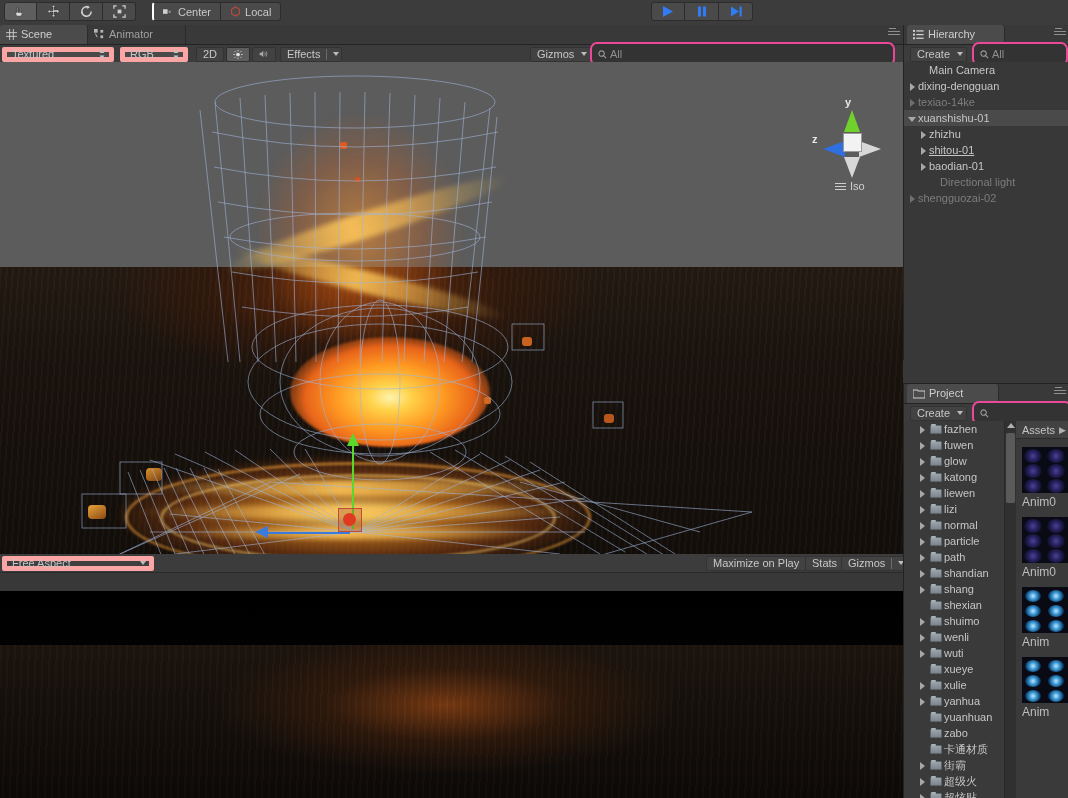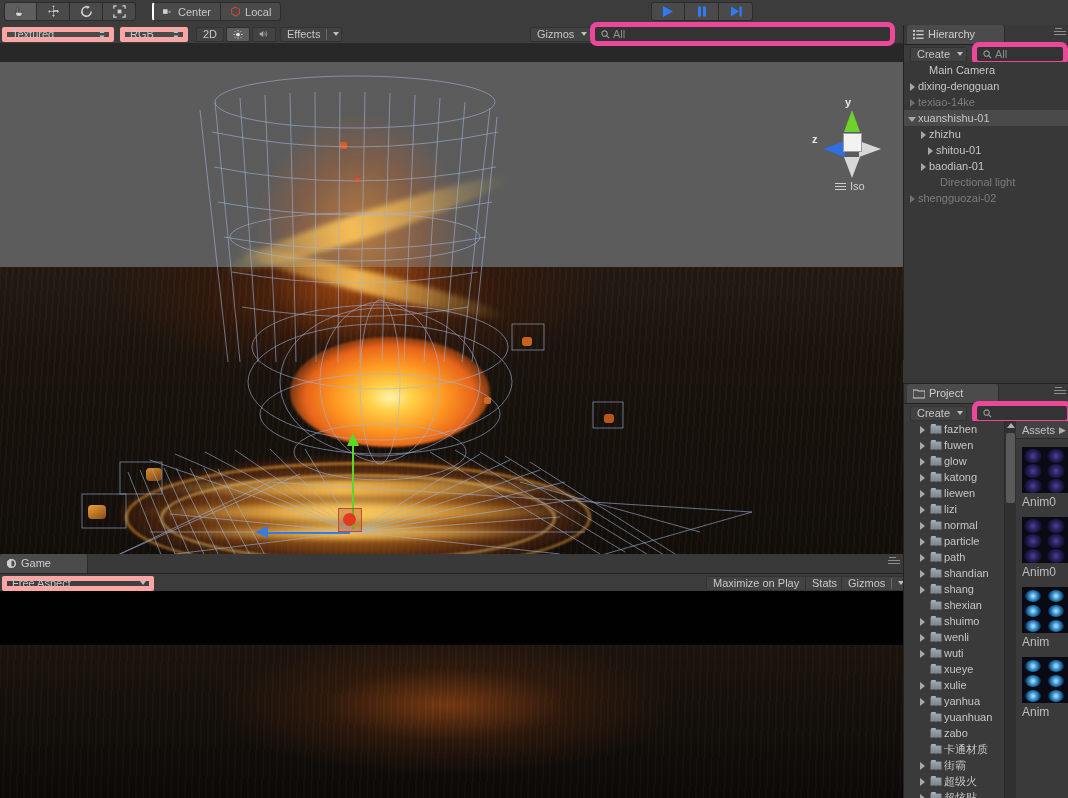--- a/index.html
+++ b/index.html
@@ -22,21 +22,21 @@
         border:1px solid #2d2d2d;font-size:11px;display:flex;align-items:center;gap:3px;
         box-sizing:border-box;border-radius:2px;}
   .tbtn.flat{background:#424242;border-color:#333;}
   .tbtn.on{background:#5d5d5d;}
   .popup{height:15px;line-height:15px;background:#4a4a4a;border:5px solid #fca5a5;
          color:#c6c6c6;display:flex;align-items:center;justify-content:space-between;
          padding:0 3px 0 5px;box-sizing:border-box;border-radius:2px;font-size:11px;}
   .updown{font-size:8px;line-height:7px;color:#c0c0c0;display:flex;flex-direction:column;}
   .caret{width:0;height:0;border-left:3px solid transparent;border-right:3px solid transparent;
          border-top:4px solid #bdbdbd;}
-  .searchfield{height:24px;background:#333;border:5px solid #ec4899;border-radius:7px;
+  .searchfield{height:24px;background:#333;border:2px solid #ec4899;border-radius:7px;
                display:flex;align-items:center;padding:4px 6px;box-sizing:border-box;
                color:#8e8e8e;font-size:11px;gap:3px;}
   .mini-menu{position:absolute;right:3px;top:3px;width:12px;height:10px;}
   .mini-menu i{display:block;height:1px;background:#8e8e8e;margin-bottom:2px;}
   .mini-menu i:first-child{width:7px;margin-left:1px;}
 
   
   #topbar{position:absolute;left:0;top:0;width:1068px;height:25px;background:#3c3c3c;
           border-bottom:1px solid #232323;}
   .toolgroup{position:absolute;display:flex;}
@@ -217,20 +217,44 @@
       <div class="playbtn">
         <svg width="14" height="13" viewBox="0 0 14 13">
             <path d="M2 1.5l8 5-8 5z" fill="#2f7cf6"></path>
             <rect x="10.5" y="1.5" width="2.2" height="10" fill="#2f7cf6"></rect>
           </svg>
       </div>
     </div>
   </div>
 
   <div id="scene">
+    <div class="tabstrip">
+      <div class="tab" style="left:0;width:88px;">
+        <svg width="11" height="11" viewBox="0 0 12 12">
+            <g stroke="#cfcfcf" stroke-width="1">
+              <path d="M4 0v12M8 0v12M0 4h12M0 8h12"></path>
+            </g>
+          </svg>
+        <span>Scene</span>
+      </div>
+      <div class="tab inactive" style="left:88px;width:98px;">
+        <svg width="11" height="11" viewBox="0 0 12 12">
+            <rect x="0" y="0" width="4" height="4" fill="#b5b5b5"></rect>
+            <rect x="7" y="1" width="3" height="3" fill="#b5b5b5"></rect>
+            <rect x="7" y="7" width="3" height="3" fill="#b5b5b5"></rect>
+            <path d="M1.5 5l2 4" stroke="#c9c9c9" stroke-width="1"></path>
+          </svg>
+        <span>Animator</span>
+      </div>
+      <div class="mini-menu">
+          <i></i>
+          <i></i>
+          <i></i>
+        </div>
+    </div>
     <div class="toolrow">
       <div class="popup" style="width:112px;margin-left:2px;">
         <span>Textured</span>
         <span class="updown">▲<br>▼</span>
       </div>
       <div class="popup" style="width:68px;margin-left:6px;">
         <span>RGB</span>
         <span class="updown">▲<br>▼</span>
       </div>
       <div class="tbtn flat" style="margin-left:8px;width:28px;justify-content:center;">
@@ -400,34 +424,20 @@
               <i></i>
               <i></i>
             </span>
           <span>Iso</span>
         </div>
       </div>
     </div>
   </div>
 
   <div id="game">
-    <div class="tabstrip">
-      <div class="tab" style="left:0;width:88px;">
-        <svg width="11" height="11" viewBox="0 0 12 12">
-            <path d="M6 1a5 5 0 100 10A5 5 0 006 1zm0 1.6a3.4 3.4 0 010 6.8 3.4 3.4 0 010-6.8z" fill="#cfcfcf"></path>
-            <path d="M6 1a5 5 0 00-5 5 5 5 0 005 5V6z" fill="#cfcfcf"></path>
-          </svg>
-        <span>Game</span>
-      </div>
-      <div class="mini-menu">
-          <i></i>
-          <i></i>
-          <i></i>
-        </div>
-    </div>
     <div class="toolrow">
       <div class="popup" style="width:152px;margin-left:2px;background:#3f3f3f;">
         <span>Free Aspect</span>
         <span class="caret"></span>
       </div>
       <div class="tbtn flat" style="position:absolute;left:706px;">
         <span>Maximize on Play</span>
       </div>
       <div class="tbtn flat" style="position:absolute;left:805px;">
         <span>Stats</span>
@@ -493,21 +503,21 @@
           <span>texiao-14ke</span>
         </div>
         <div class="hrow selected" style="padding-left: 4px;">
           <span class="arrow open"></span>
           <span>xuanshishu-01</span>
         </div>
         <div class="hrow" style="padding-left: 15px;">
           <span class="arrow closed"></span>
           <span>zhizhu</span>
         </div>
-        <div class="hrow" style="padding-left: 22px;">
+        <div class="hrow" style="padding-left: 15px; text-decoration: underline;">
           <span class="arrow closed"></span>
           <span>shitou-01</span>
         </div>
         <div class="hrow" style="padding-left: 15px;">
           <span class="arrow closed"></span>
           <span>baodian-01</span>
         </div>
         <div class="hrow dim" style="padding-left: 26px;">
           <span class="arrow dim"></span>
           <span>Directional light</span>

